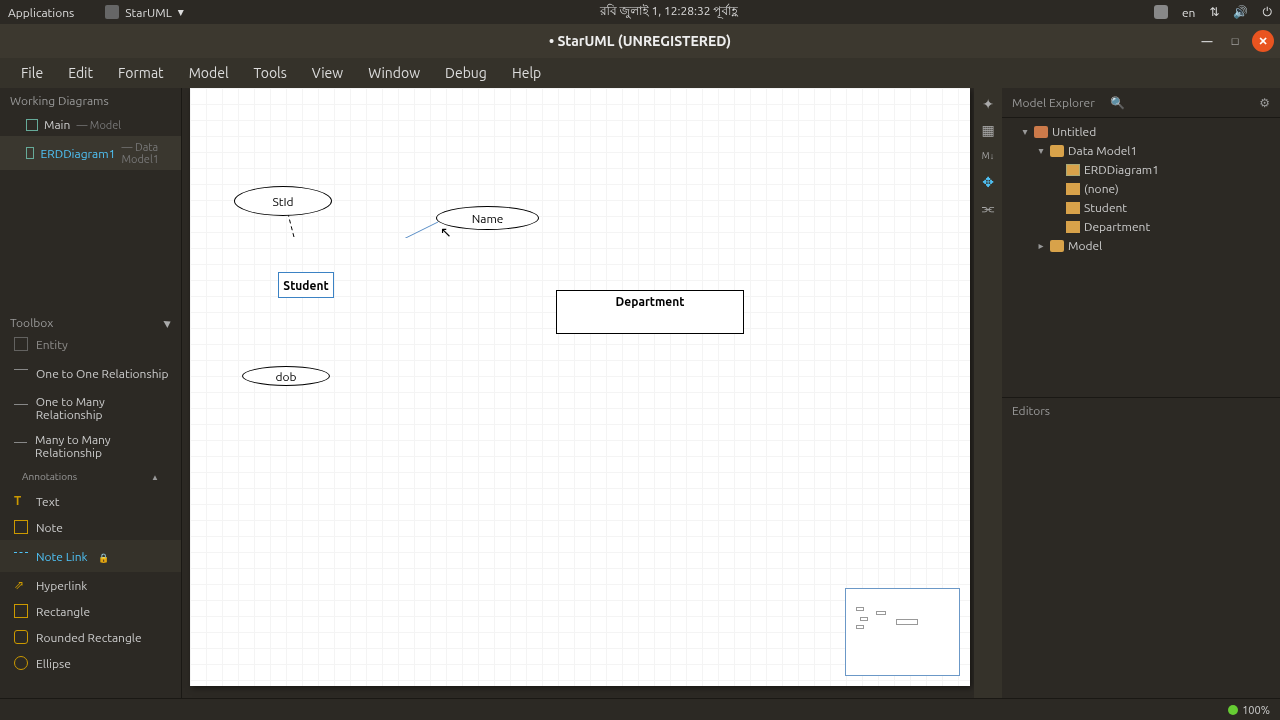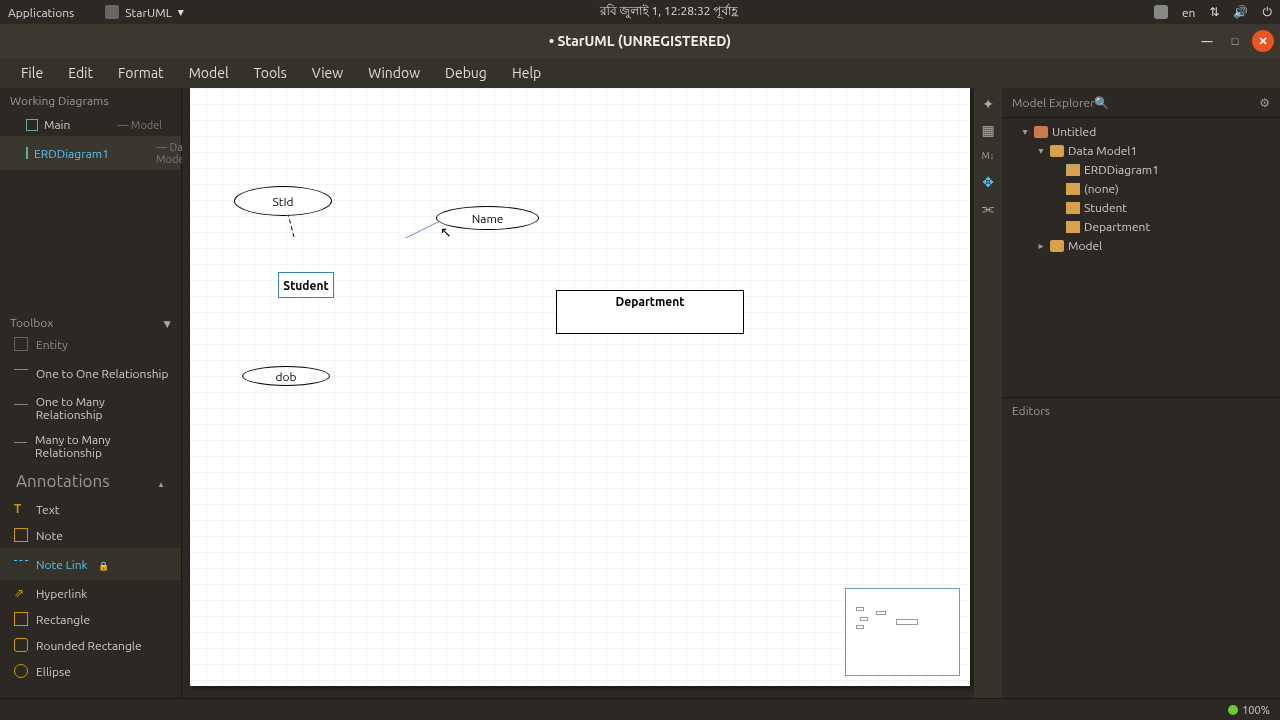--- a/index.html
+++ b/index.html
@@ -26,28 +26,28 @@
 
 .main { display: flex; height: calc(720px - 24px - 34px - 30px - 22px); }
 
 
 .left-panel { width: 182px; background: #2c2924; display: flex; flex-direction: column; border-right: 1px solid #1a1814; }
 .panel-header { padding: 6px 10px; font-size: 12px; color: #999; background: #2c2924; }
 .wd-item { padding: 5px 10px 5px 26px; font-size: 12px; color: #ccc; display: flex; align-items: center; gap: 6px; }
 .wd-item.active { background: #3a372f; }
 .wd-item .tiny-icon { width: 12px; height: 12px; border: 1px solid #888; display: inline-block; }
 .wd-item .main-label { color: #ccc; }
-.wd-item .sub-label { color: #777; font-size: 11px; margin-left: 41px; }
+.wd-item .sub-label { color: #777; font-size: 11px; }
 .wd-item.erd .main-label { color: #4fc3f7; }
 
 .toolbox-section { flex: 1; overflow: hidden; }
 .tool-item { padding: 6px 10px 6px 14px; font-size: 12px; color: #ccc; display: flex; align-items: center; gap: 8px; cursor: pointer; }
 .tool-item.selected { color: #4fc3f7; background: #35322a; }
 .tool-icon { width: 14px; height: 14px; display: inline-block; }
-.group-header { padding: 6px 16px; font-size: 17px; color: #999; display: flex; justify-content: space-between; align-items: center; }
+.group-header { padding: 6px 22px; font-size: 10px; color: #999; display: flex; justify-content: space-between; align-items: center; }
 .cursor-icon::before { content: ""; display:inline-block; width:0; height:0; border-left:6px solid #aaa; border-top:4px solid transparent; border-bottom:4px solid transparent; transform: rotate(-30deg); }
 
 
 .canvas-wrap { flex: 1; background: #2c2924; position: relative; overflow: hidden; }
 .canvas { position: absolute; left: 8px; top: 0; width: 780px; height: 598px; background: #fff; box-shadow: 2px 2px 6px rgba(0,0,0,0.5); }
 .canvas::before { content:""; position:absolute; inset:0; background-image: linear-gradient(#f4f4f4 1px, transparent 1px), linear-gradient(90deg, #f4f4f4 1px, transparent 1px); background-size: 16px 16px; }
 
 
 .ellipse-node { position: absolute; background: #fff; border: 1px solid #000; border-radius: 50%; display: flex; align-items: center; justify-content: center; font-size: 12px; color: #000; }
 .entity-node { position: absolute; background: #fff; border: 1px solid #000; display: flex; align-items: center; justify-content: center; font-size: 12px; font-weight: bold; color: #000; }
@@ -57,21 +57,21 @@
 
 .minimap { position: absolute; right: 10px; bottom: 10px; width: 115px; height: 88px; background: #fff; border: 1px solid #6b98c7; }
 .minimap .mm-ent { position:absolute; border:1px solid #999; background:#fff; }
 
 
 .vtoolbar { width: 28px; background: #35322a; display: flex; flex-direction: column; align-items: center; padding-top: 4px; gap: 2px; }
 .vtool { width: 24px; height: 24px; display: flex; align-items: center; justify-content: center; color: #aaa; cursor: pointer; font-size: 14px; }
 
 
 .right-panel { width: 278px; background: #2c2924; display: flex; flex-direction: column; }
-.rp-header { height: 30px; display: flex; align-items: center; padding: 0 10px; gap: 0; font-size: 12px; color: #999; border-bottom: 1px solid #1a1814; }
+.rp-header { height: 30px; display: flex; align-items: center; padding: 0 10px; gap: 16px; font-size: 12px; color: #999; border-bottom: 1px solid #1a1814; }
 .rp-header .search { flex: 1; }
 .rp-header input { width: 100%; background: transparent; border: none; outline: none; color: #ccc; font-size: 12px; }
 .tree { padding: 4px 0; font-size: 12px; }
 .tree-row { display: flex; align-items: center; padding: 3px 6px; gap: 4px; cursor: pointer; }
 .tree-row .exp { width: 10px; text-align: center; color: #999; font-size: 10px; }
 .tree-row .ticon { width: 14px; height: 12px; display: inline-block; }
 .ind1 { padding-left: 18px; } .ind2 { padding-left: 34px; } .ind3 { padding-left: 50px; }
 .ico-project { background: #cc7a4a; border-radius:2px; }
 .ico-model { background: #d8a24a; border-radius:2px; }
 .ico-diagram { background: #d8a24a; border:1px solid #aa7; }

